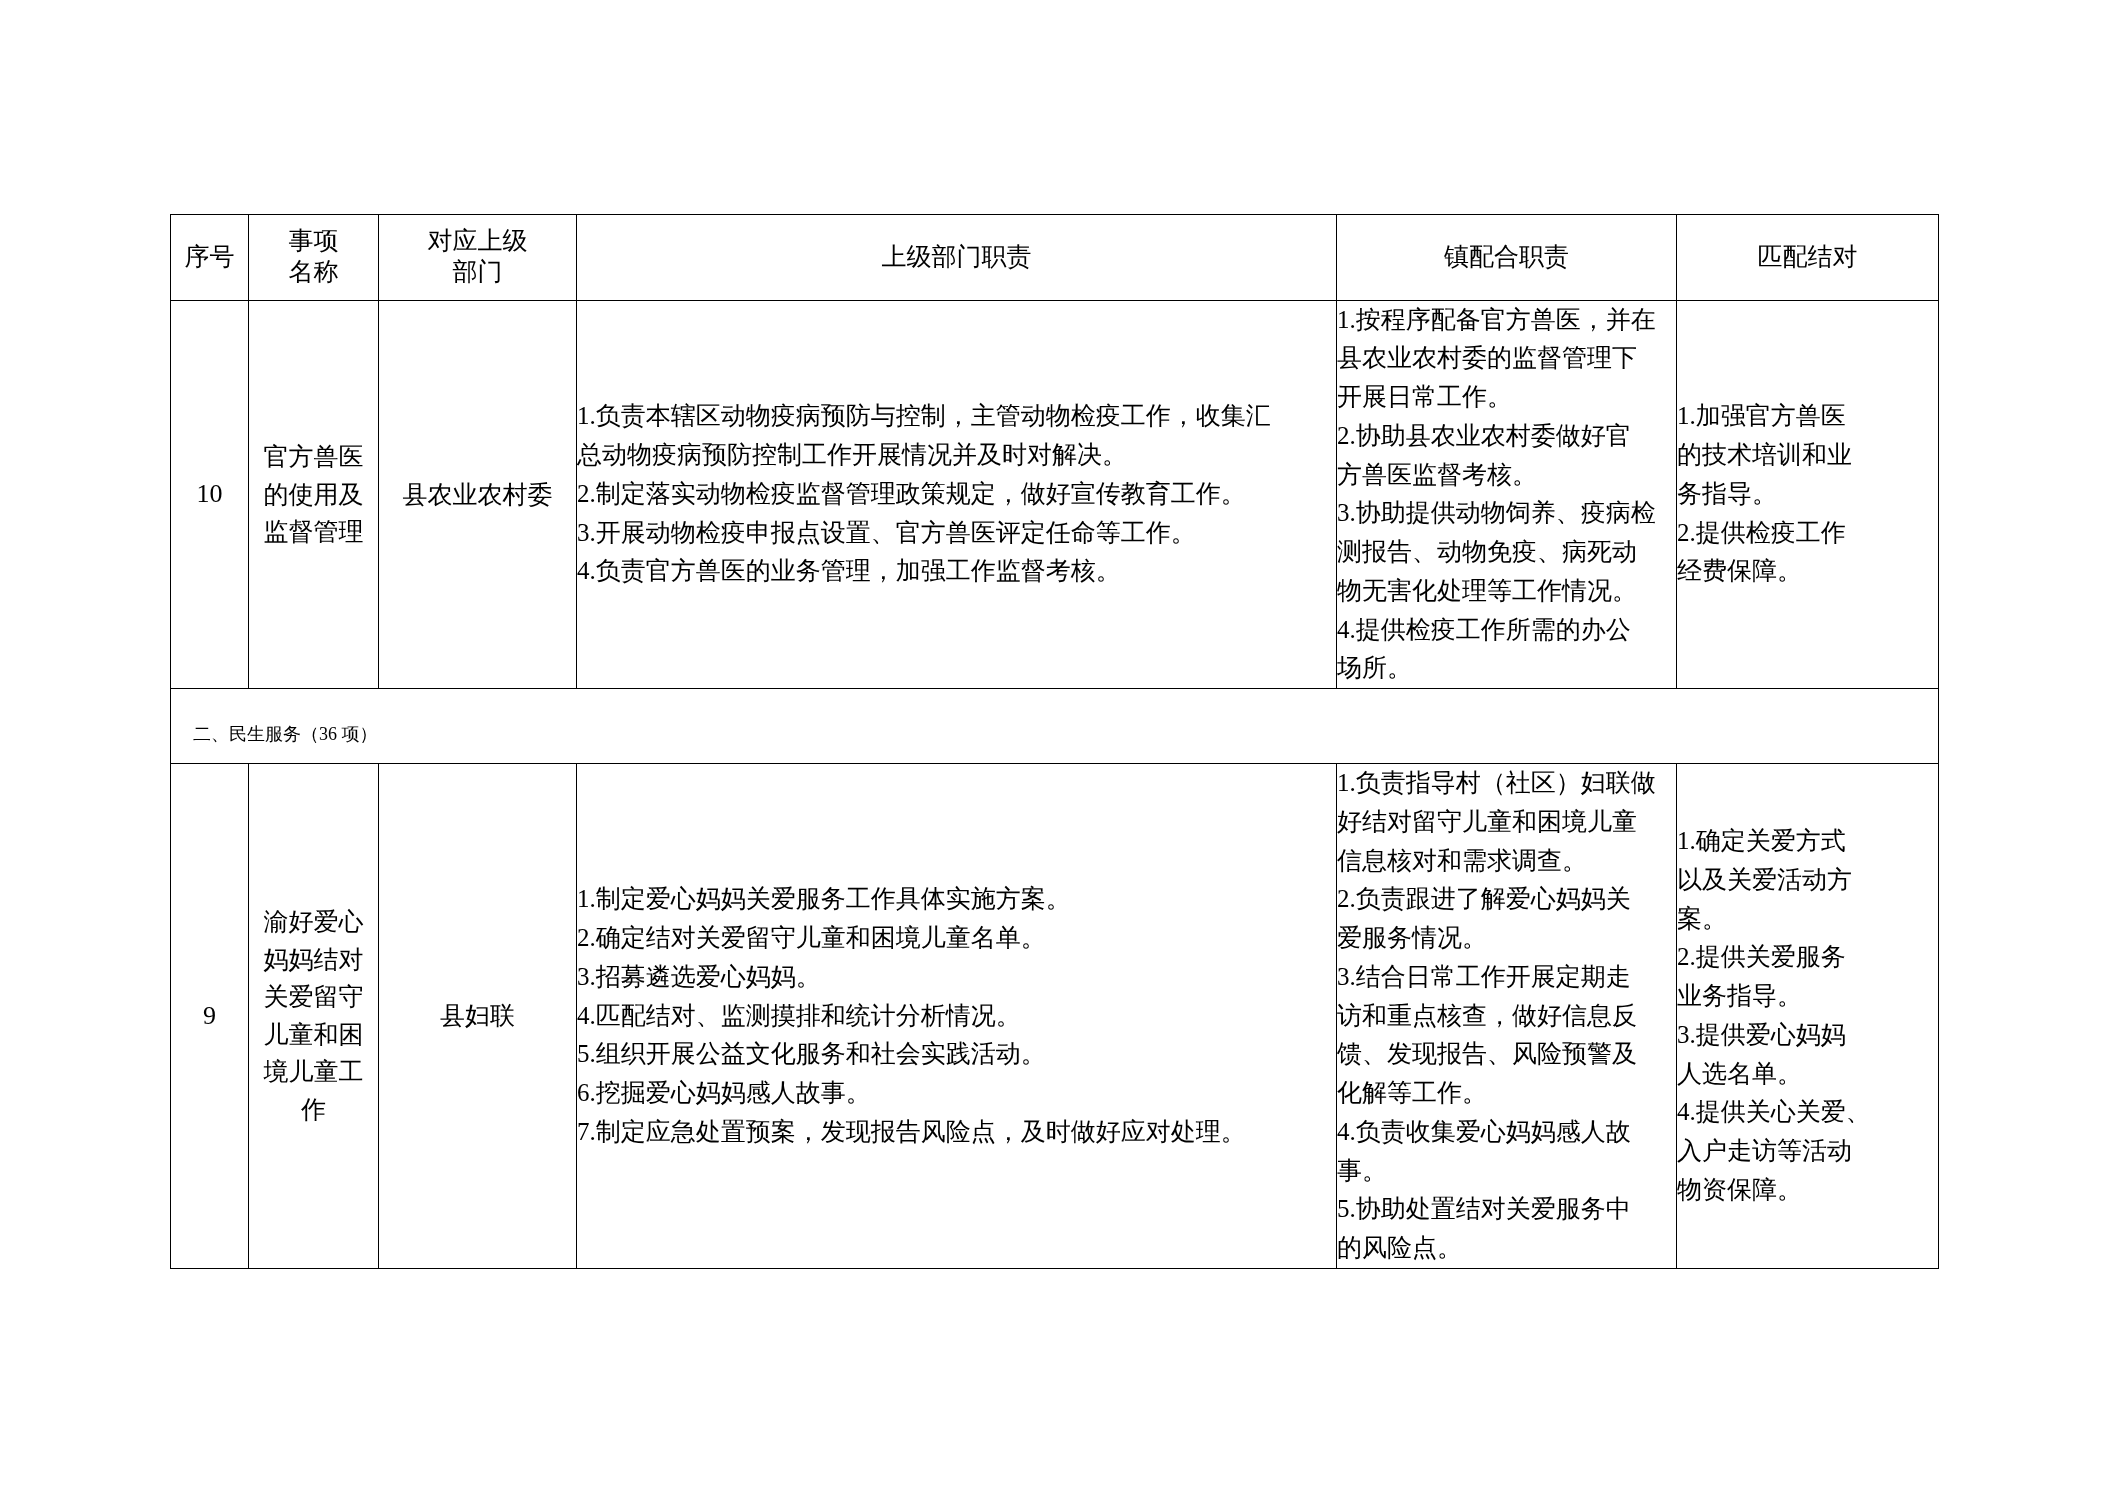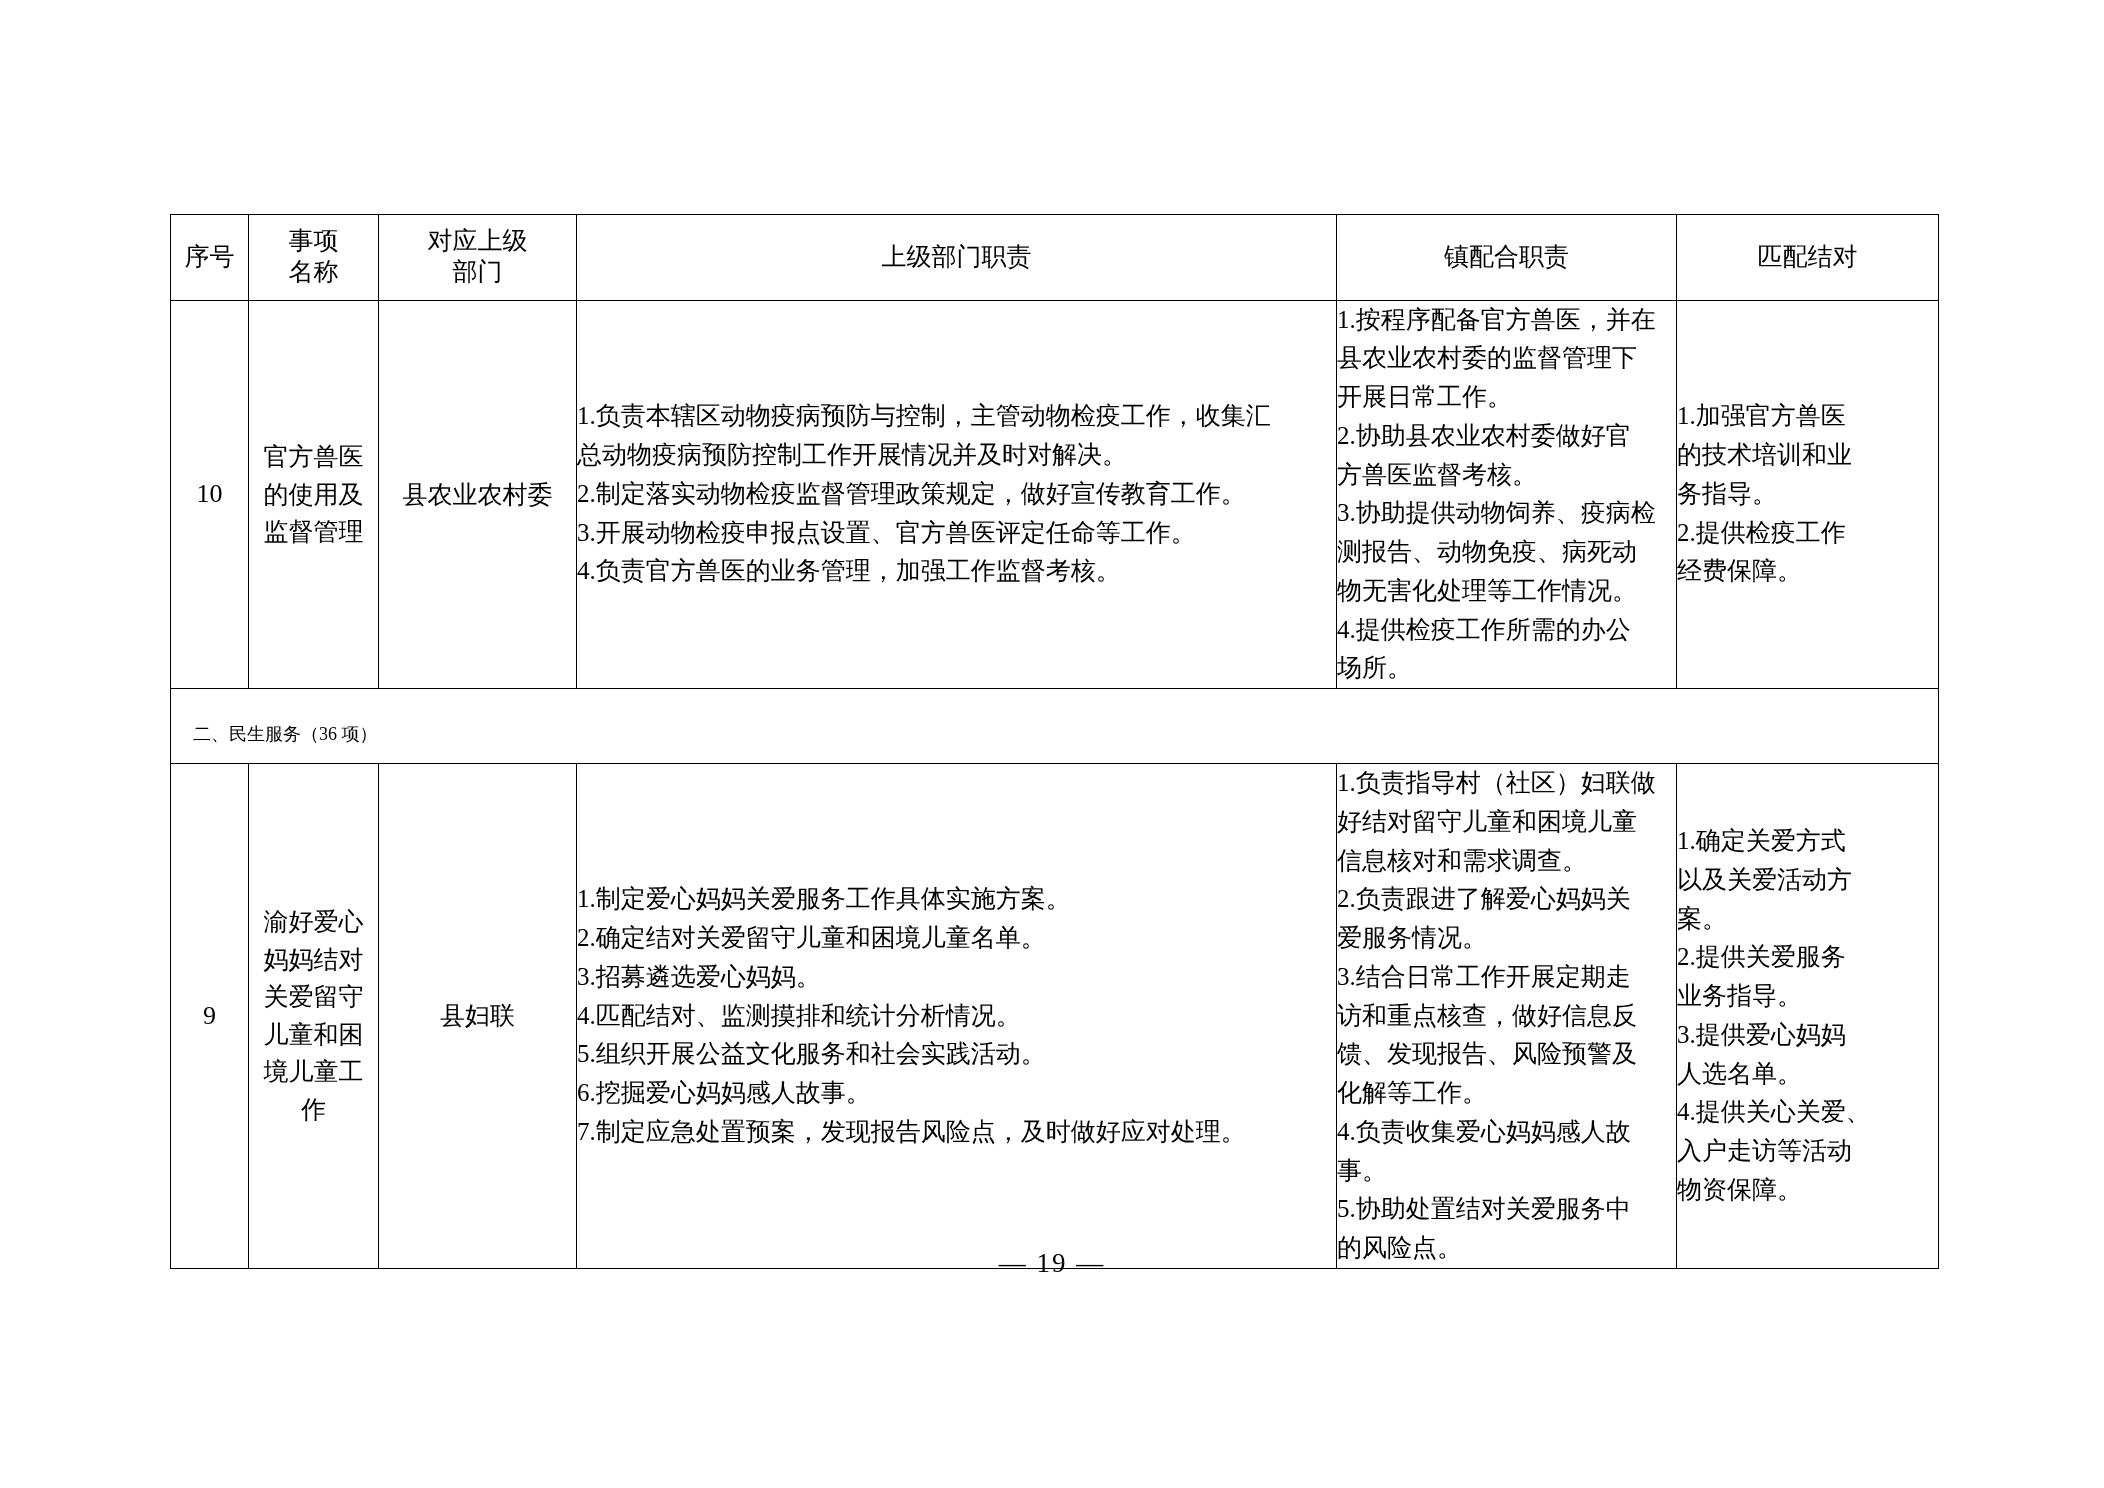--- a/index.html
+++ b/index.html
@@ -191,15 +191,14 @@
 业务指导。
 3.提供爱心妈妈
 人选名单。
 4.提供关心关爱、
 入户走访等活动
 物资保障。</span></td>
       </tr>
     </tbody>
   </table>
 
-  <div class="footer">— 19 —</div>
 
 </div>
 
 </body></html>

